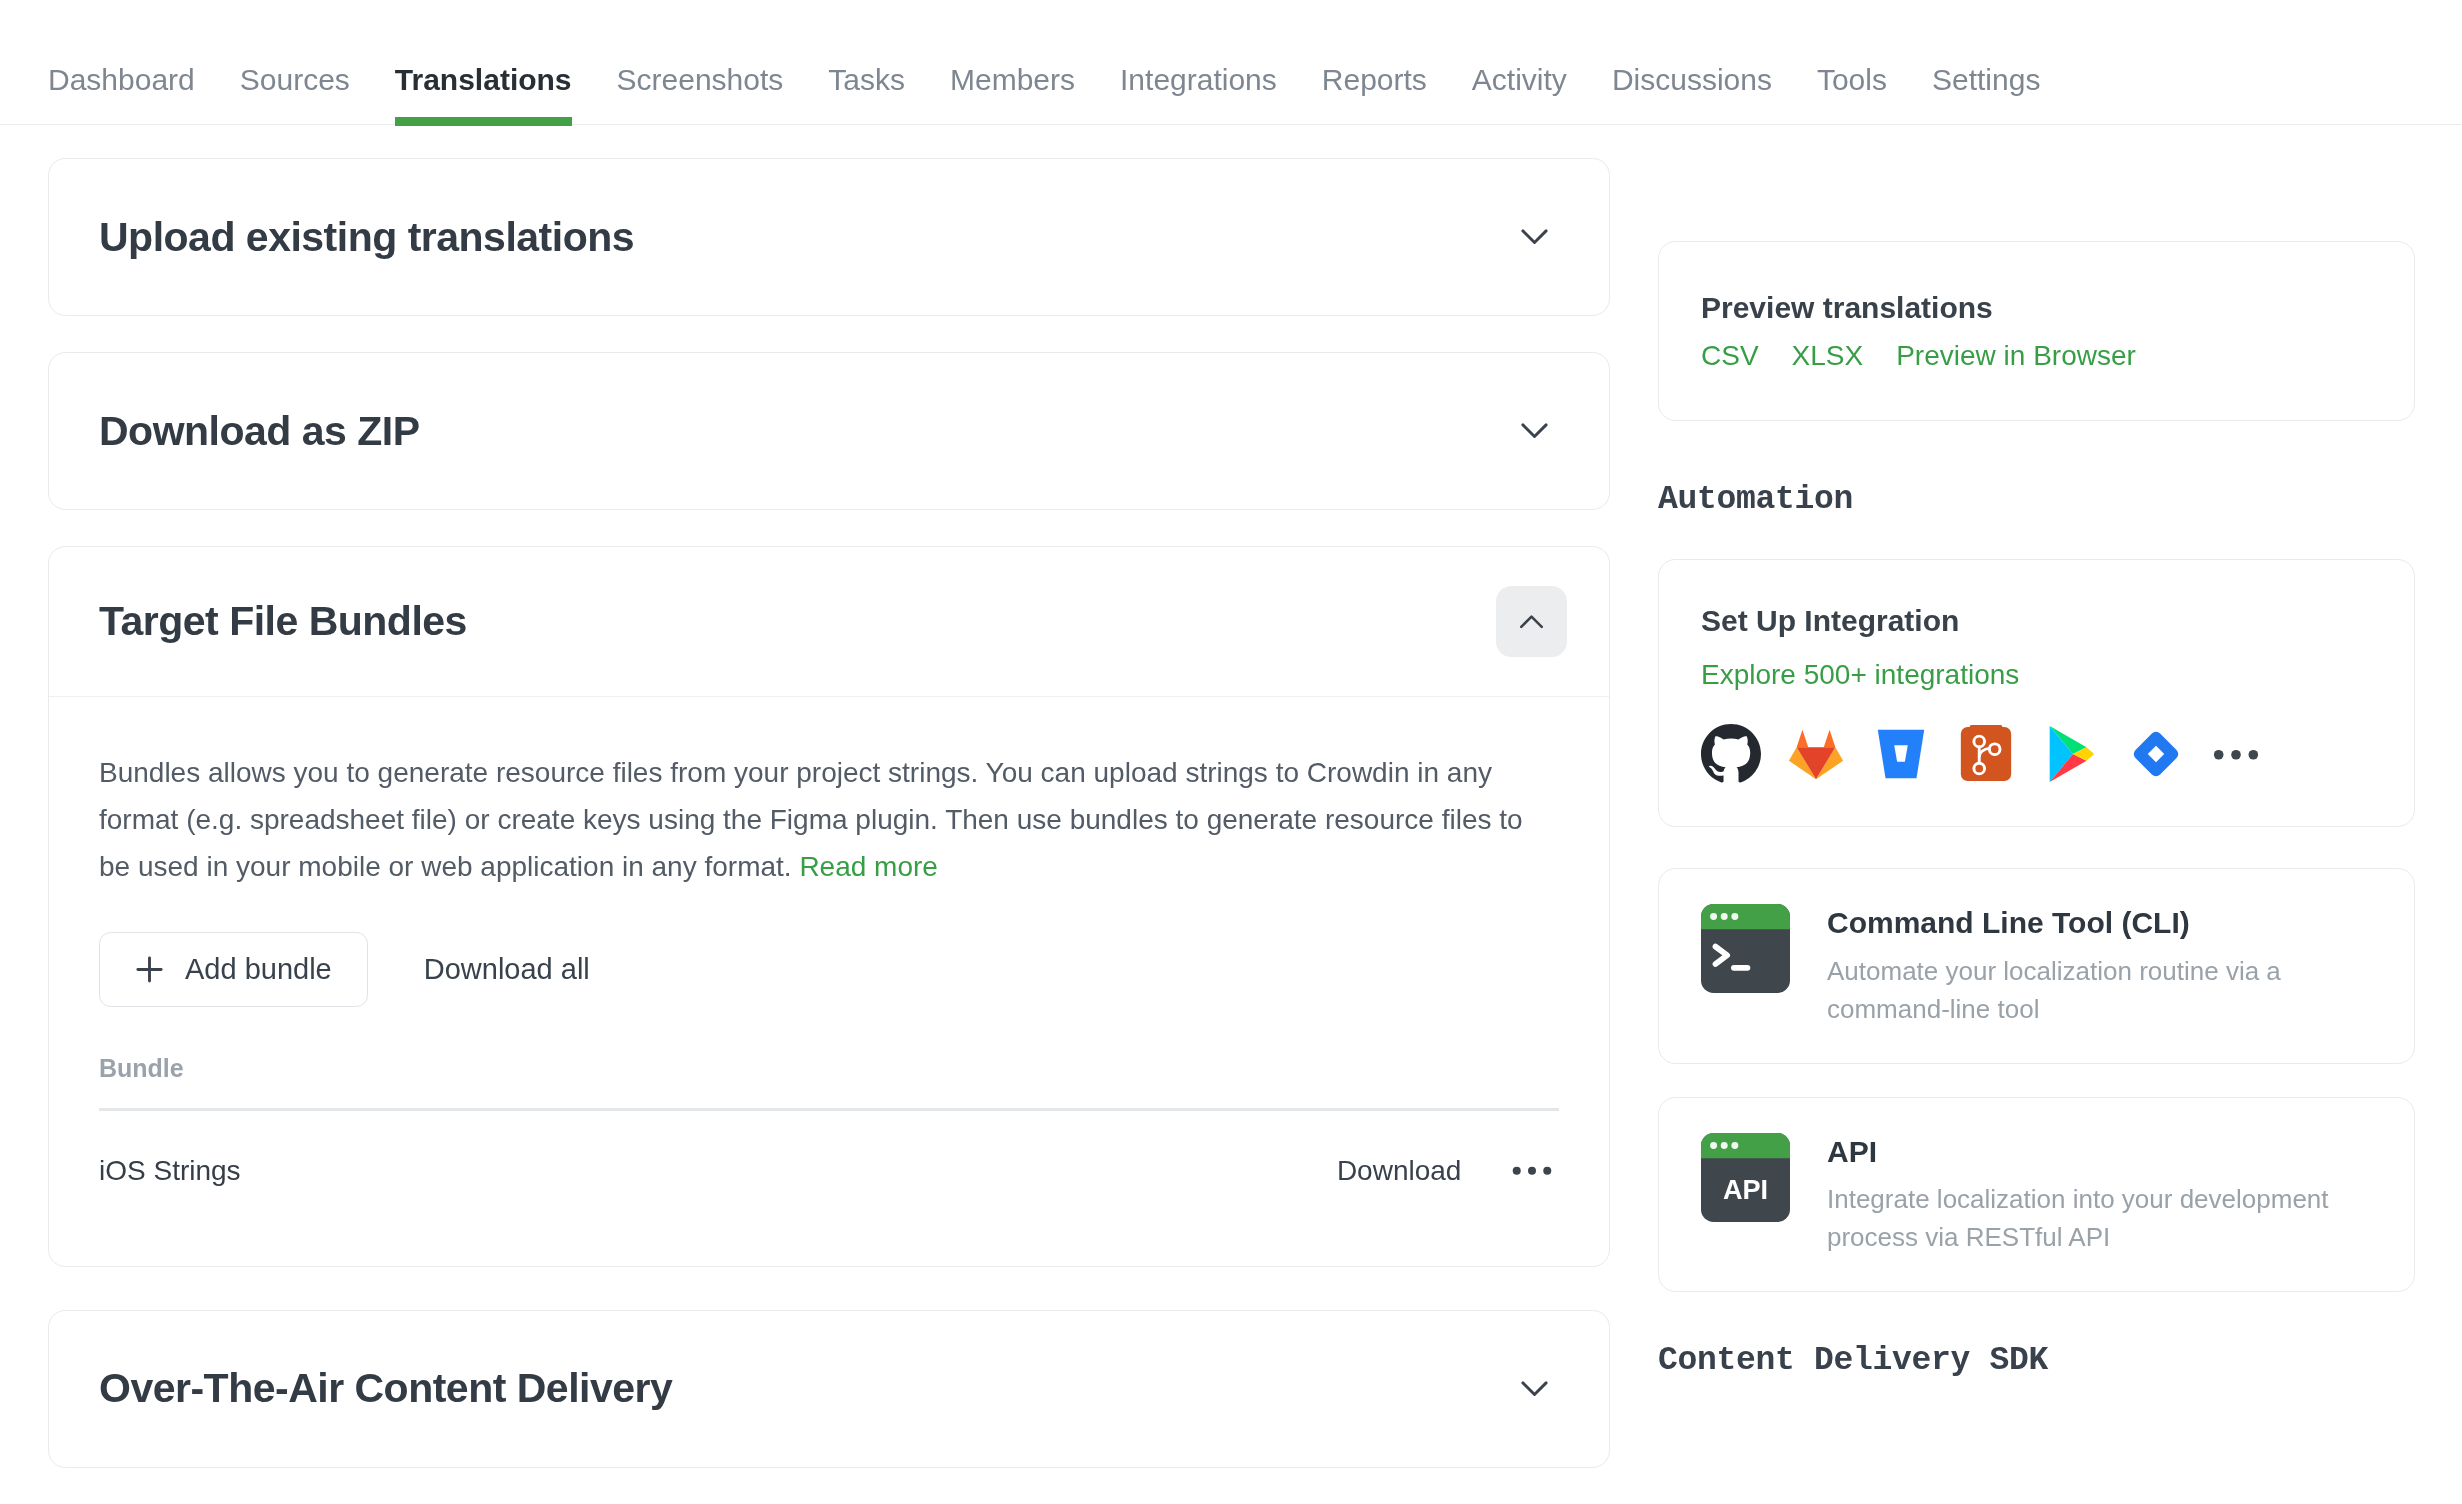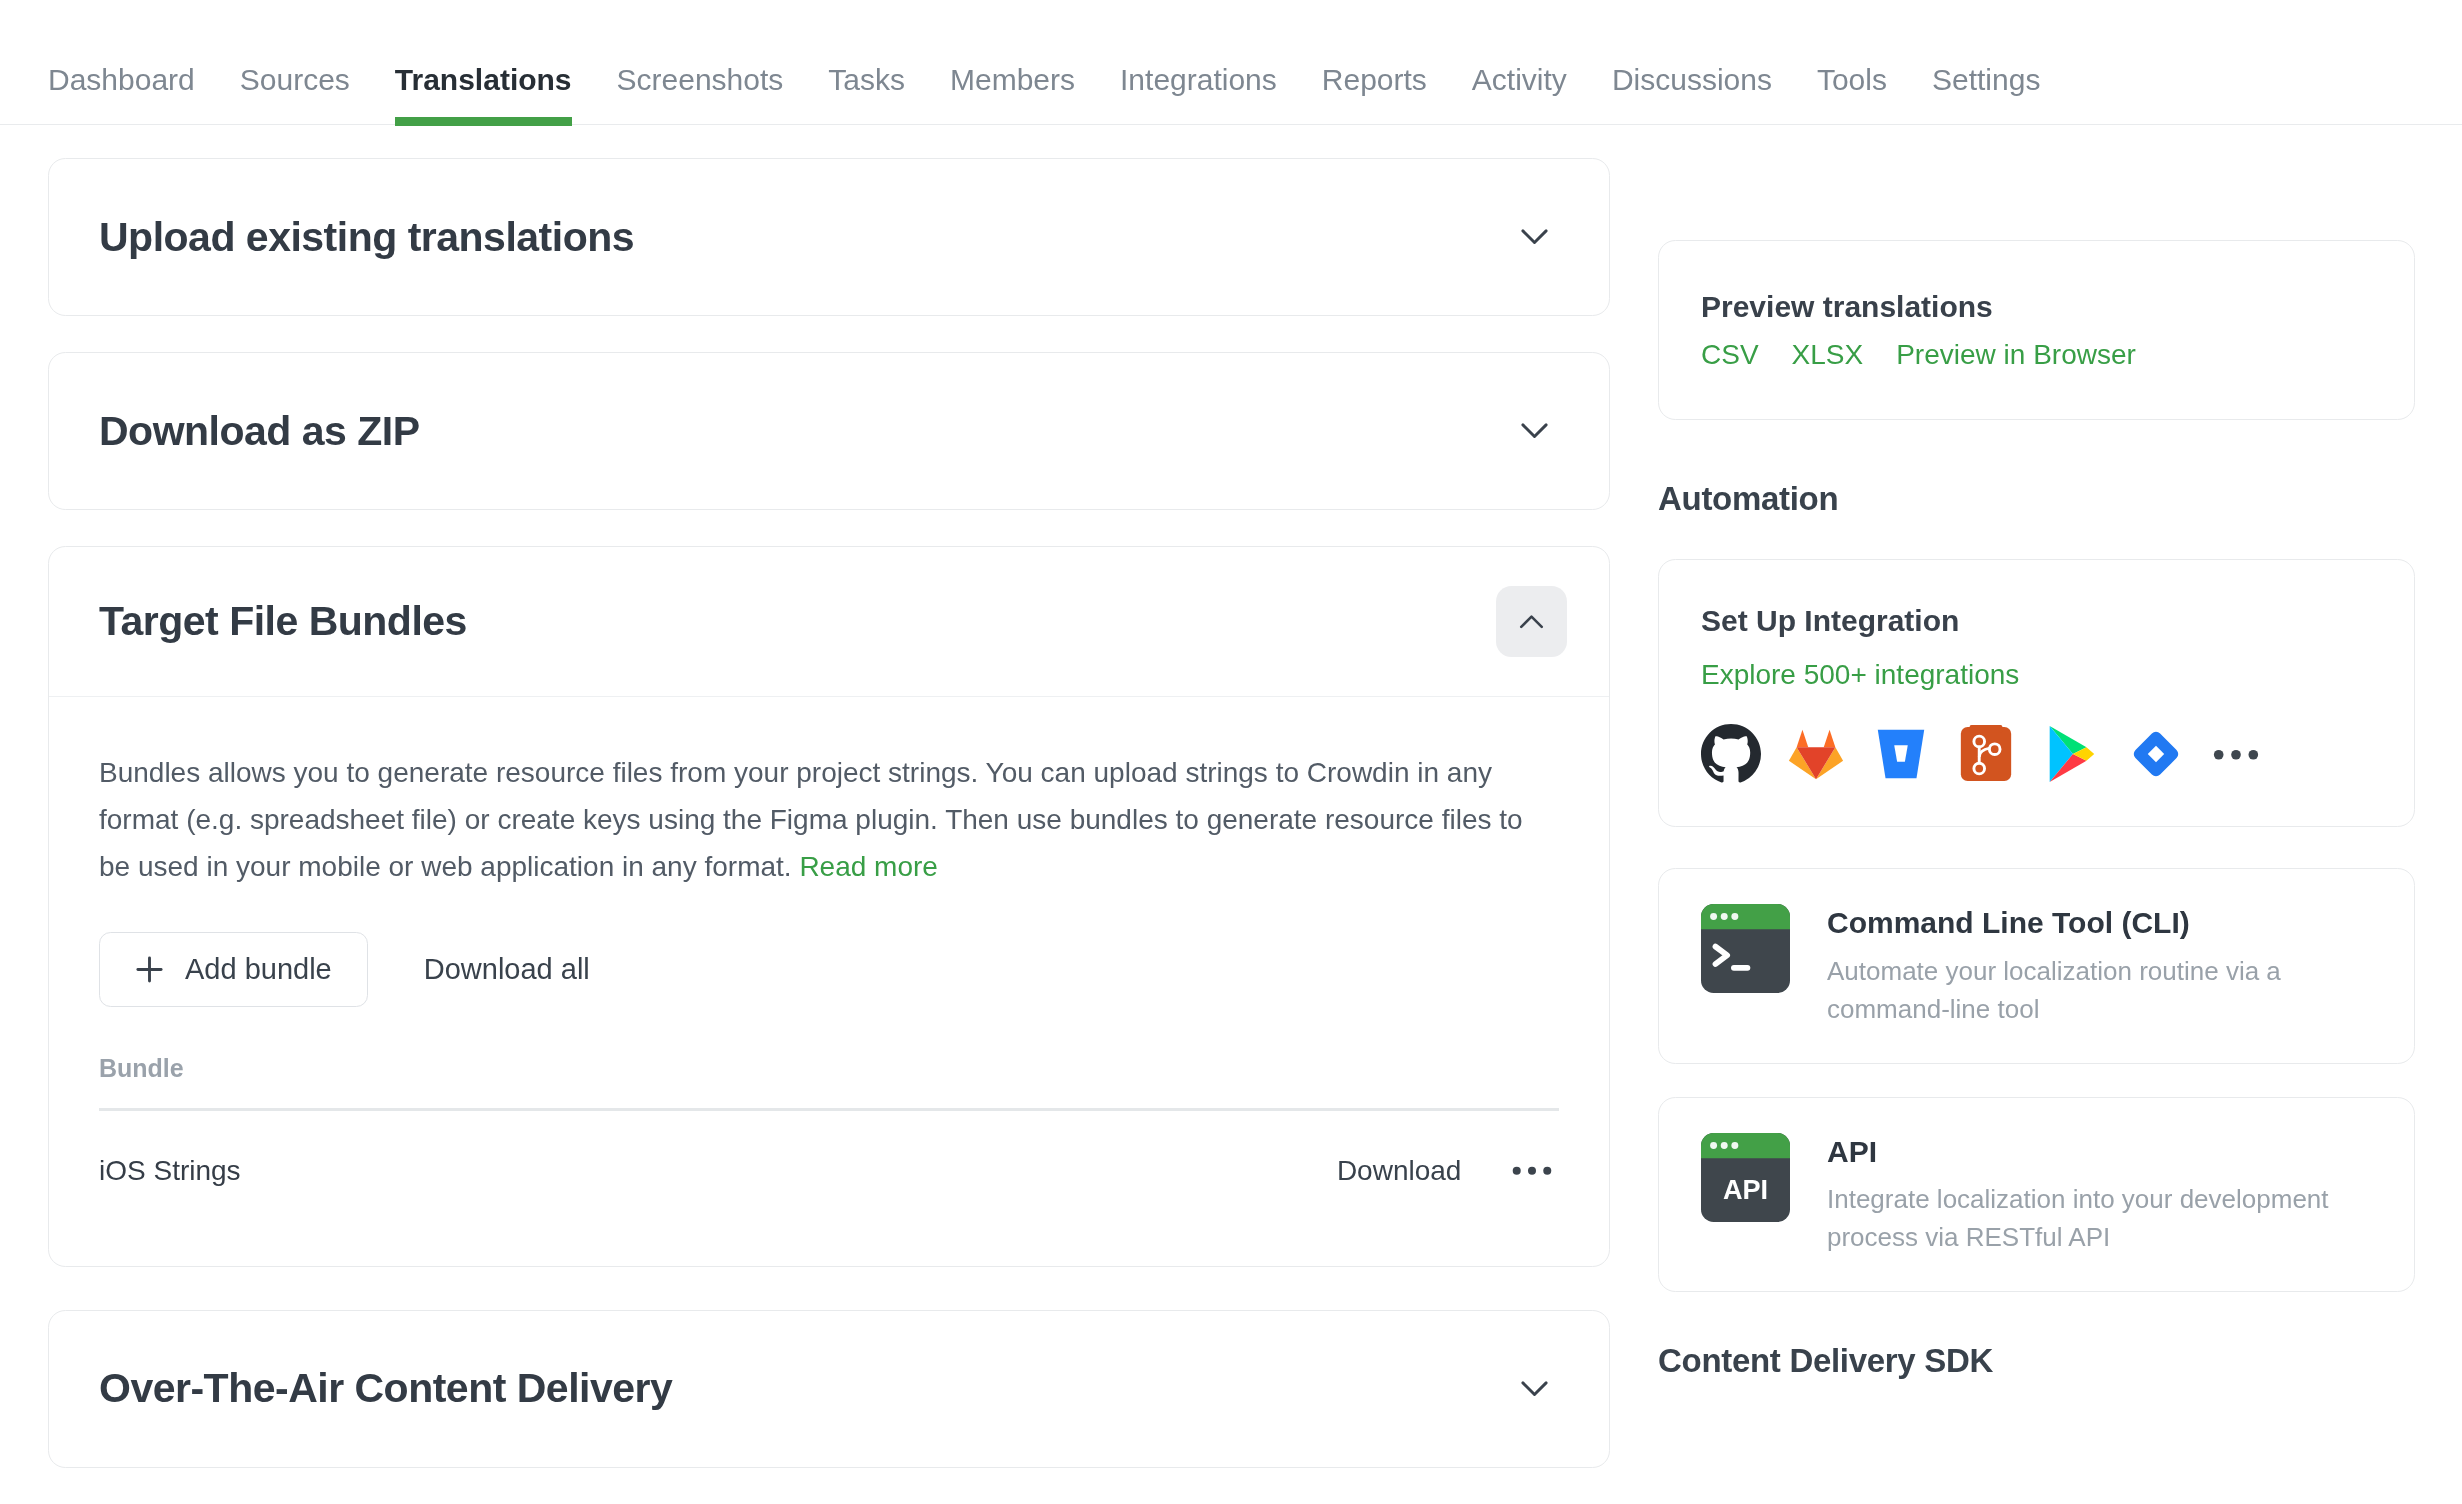--- a/index.html
+++ b/index.html
@@ -87,21 +87,21 @@
   .side-card { border:1.9px solid #e8eaec; border-radius:17.4px; background:#fff; }
   .preview-card {
     height:180px; padding:11px 42px; display:flex; flex-direction:column;
     justify-content:center; gap:15.4px; margin-bottom:60px;
   }
   .side-title { font-size:30px; font-weight:700; color:#39414b; margin:0; }
   .preview-links { display:flex; gap:33px; font-size:28px; }
 
   .section-heading {
     font-size:33px; font-weight:700; color:#39424c;
-    margin:0 0 41px; letter-spacing:-0.3px;
+    margin:0 0 41px; letter-spacing:-0.3px;font-family:Liberation Mono, monospace;
   }
 
   .setup-card { padding:44px 42px 42px; margin-bottom:41px; }
   .setup-link { display:inline-block; margin-top:21px; font-size:28px; }
   .integration-icons { display:flex; align-items:center; gap:25px; margin-top:33px; }
   .integration-icons > span { display:flex; cursor:pointer; }
 
   .tool-card {
     display:flex; gap:37px; padding:35px 42px; margin-bottom:33px;
     cursor:pointer;

